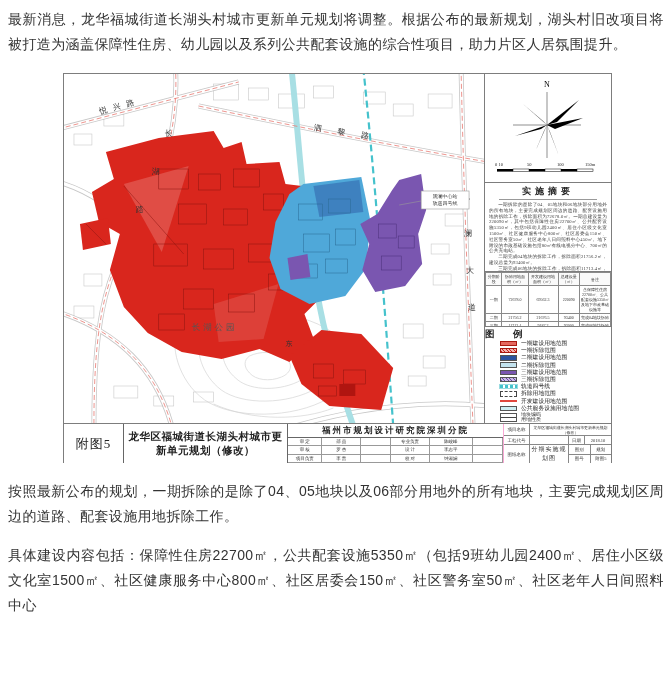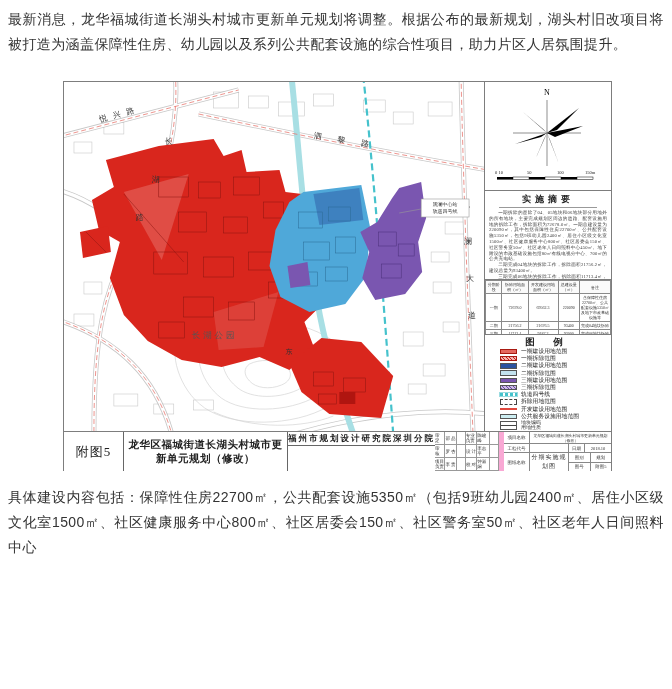--- a/index.html
+++ b/index.html
@@ -3,21 +3,21 @@
 <meta charset="utf-8">
 <style>
   * { margin:0; padding:0; box-sizing:border-box; }
   html,body { background:#fff; }
   .page {
     position:relative; width:672px; height:689px; overflow:hidden;
     background:#fff; font-family:"Liberation Sans", sans-serif; color:#333;
   }
   .article { padding:7px 8px 0 8px; }
   .para { font-size:14px; line-height:25px; letter-spacing:0.4px; color:#333; text-align:justify; }
-  .p1 { margin-bottom:24px; }
+  .p1 { margin-bottom:16px; }
   .p2 { margin-bottom:0; }
   .heading { font-size:14px; line-height:25px; letter-spacing:0.4px; margin-top:20px; }
   .p3 { margin-top:16px; }
   .p4 { margin-top:14px; }
 
   
   .mapfig {
     position:relative; margin-left:55px; margin-top:9px;
     width:549px; height:390px; border:1px solid #7d7d7d; background:#fdfdfd;
     font-family:"Liberation Serif", serif;
@@ -27,21 +27,21 @@
   .rbox { border-bottom:1px solid #7d7d7d; overflow:hidden; }
   .compassbox { height:109px; position:relative; }
   .summarybox { height:89px; padding:2px 4px 0 4px; }
   .sum-title { text-align:center; font-size:9px; font-weight:bold; letter-spacing:4px; color:#222; border-bottom:0.5px solid #999; margin:0 10px 2px 10px; padding-bottom:1px;}
   .sum-p { font-size:4.6px; line-height:5.8px; color:#3a3a3a; text-indent:2em; text-align:justify; letter-spacing:0.2px;}
   .ptablebox { height:55px; }
   .ptable { width:100%; border-collapse:collapse; table-layout:fixed; font-size:4px; color:#333; }
   .ptable th, .ptable td { border:0.5px solid #8a8a8a; text-align:center; padding:1px; line-height:1.25; overflow:hidden; }
   .ptable th { font-weight:normal; background:#fafafa; }
   .legendbox { height:96px; border-bottom:none; padding-top:1px; }
-  .lg-title { text-align:center; font-size:9.5px; font-weight:bold; letter-spacing:8px; color:#222; height:12px; }
+  .lg-title { text-align:left; font-size:9.5px; font-weight:bold; letter-spacing:8px; color:#222; height:12px; }
   .lg-item { display:flex; align-items:center; height:7.2px; padding-left:15px; }
   .lg-item.tall { height:11px; }
   .lsw { width:17px; height:5.4px; border:0.5px solid #555; flex:none; margin-right:4px; background:#fff; }
   .lsw.s1 { background:#e4685f; border-color:#a81a12; }
   .lsw.s2 { background:repeating-linear-gradient(45deg,#c8201a 0 0.9px,#f3b4af 0.9px 2.5px); border-color:#a81a12; }
   .lsw.s3 { background:#2b53a0; }
   .lsw.s4 { background:#c3e3ef; }
   .lsw.s5 { background:#7a56b0; }
   .lsw.s6 { background:repeating-linear-gradient(45deg,#6b44a4 0 0.9px,#cabce4 0.9px 2.5px); }
   .lsw.s7 { height:3px; border:none; background:repeating-linear-gradient(90deg,#45c2cc 0 3px,#fff 3px 5px); outline:0.5px solid #9adbe0; }
@@ -50,21 +50,21 @@
   .lsw.s10 { background:#cdeef2; }
   .lsw.s11 { height:9px; background:linear-gradient(180deg,transparent 44%,#444 44%,#444 56%,transparent 56%); }
   .lg-label { font-size:5.8px; color:#222; white-space:nowrap; }
   .lg-2l { display:flex; flex-direction:column; line-height:5px; font-size:5px; }
 
   
   .tb { position:absolute; left:0; top:349px; width:547px; height:40px; border-top:1px solid #7d7d7d; display:flex; background:#fff; }
   .tb > div { height:100%; }
   .tb-fig { width:60px; border-right:1px solid #666; display:flex; align-items:center; justify-content:center; font-size:13px; color:#222; letter-spacing:1px; }
   .tb-title { width:164px; border-right:1px solid #666; display:flex; align-items:center; justify-content:center; text-align:center; font-size:10.5px; font-weight:bold; color:#222; padding:0 4px; letter-spacing:0.5px; }
-  .tb-people { width:216px; border-right:5px solid #f9a8d4; display:flex; }
+  .tb-people { width:216px; border-right:1px solid #f9a8d4; display:flex; flex-direction:column; }
   .tb-inst { height:14px; border-bottom:0.5px solid #666; display:flex; align-items:center; justify-content:center; font-size:8.5px; font-weight:bold; letter-spacing:2px; color:#222; }
   .tb-grid { flex:1; display:grid; grid-template-columns:16% 18% 14% 18% 20% 14%; grid-auto-rows:1fr; font-size:4.5px; color:#333; }
   .tb-grid span { border-right:0.5px solid #999; border-bottom:0.5px solid #999; display:flex; align-items:center; justify-content:center; overflow:hidden; }
   .tb-right { flex:1; display:flex; flex-direction:column; font-size:4.5px; color:#333; }
   .tbr-row { display:flex; border-bottom:0.5px solid #888; }
   .tbr-row:last-child { border-bottom:none; }
   .tbr-cell { display:flex; align-items:center; justify-content:center; overflow:hidden; border-right:0.5px solid #888; padding:0 1px; text-align:center; }
   .tbr-cell:last-child { border-right:none; }
   .r1 { height:12px; } .r2 { height:9px; } .r3 { flex:1; }
   .w26 { width:26px; flex:none; } .w16 { width:16px; flex:none; } .wfill { flex:1; }
@@ -399,15 +399,16 @@
               <div class="subrow">
                 <div class="tbr-cell">图号</div>
                 <div class="tbr-cell">附图5</div>
               </div>
             </div>
           </div>
         </div>
       </div>
     </div>
 
+    <p class="para p3">按照最新公布的规划，一期拆除的是除了04、05地块以及06部分用地外的所有地块，主要完成规划区周边的道路、配套设施用地拆除工作。</p>
     <p class="para p4">具体建设内容包括：保障性住房22700㎡，公共配套设施5350㎡（包括9班幼儿园2400㎡、居住小区级文化室1500㎡、社区健康服务中心800㎡、社区居委会150㎡、社区警务室50㎡、社区老年人日间照料中心</p>
   </div>
 </div>
 
 </body></html>

